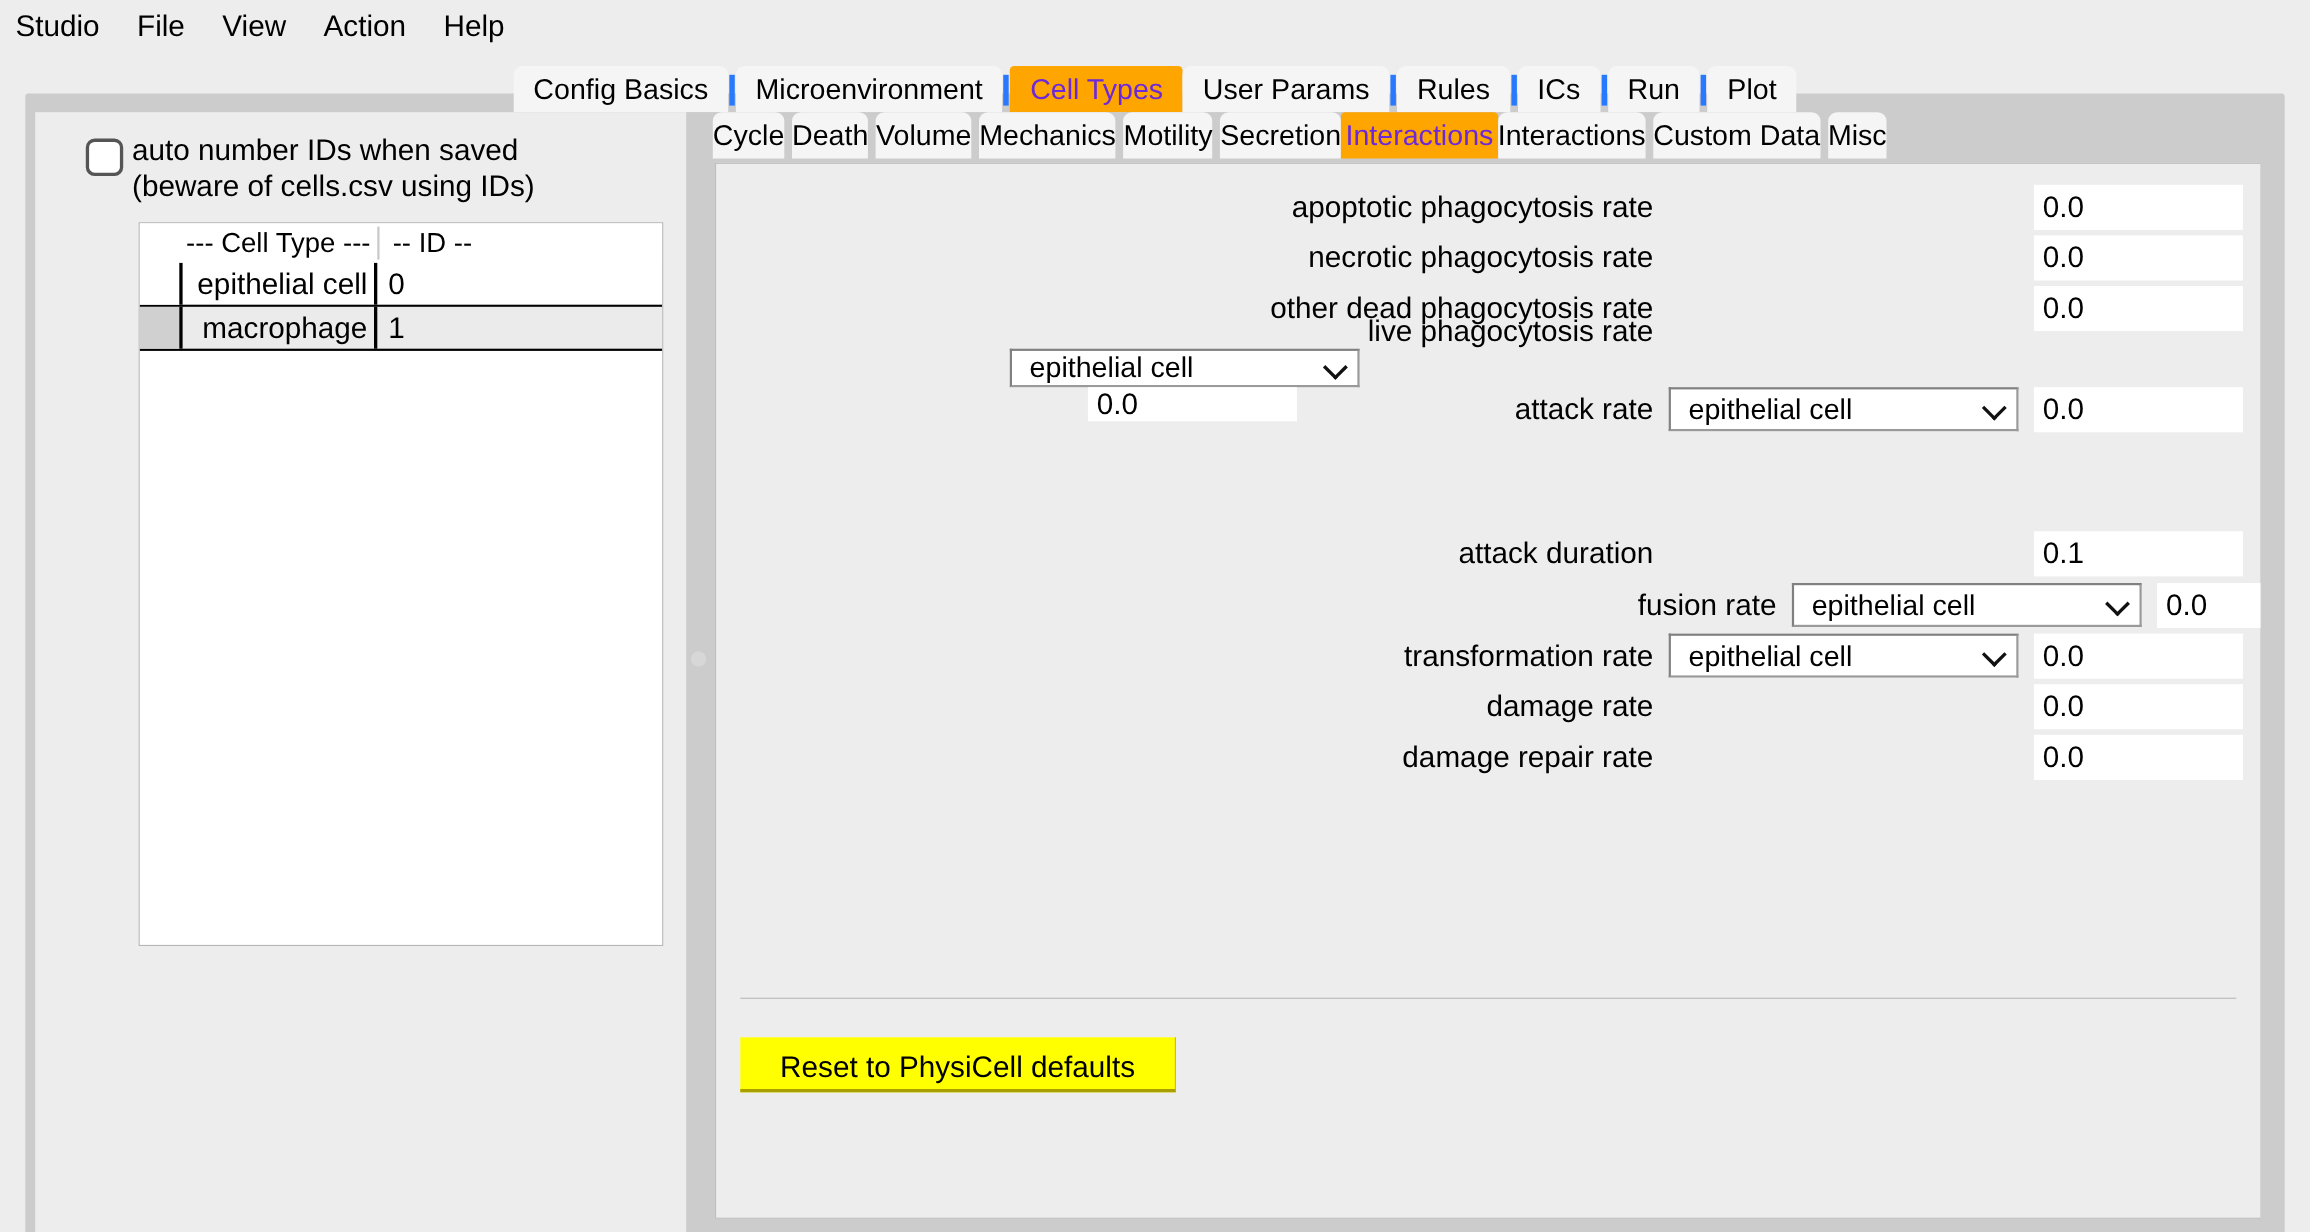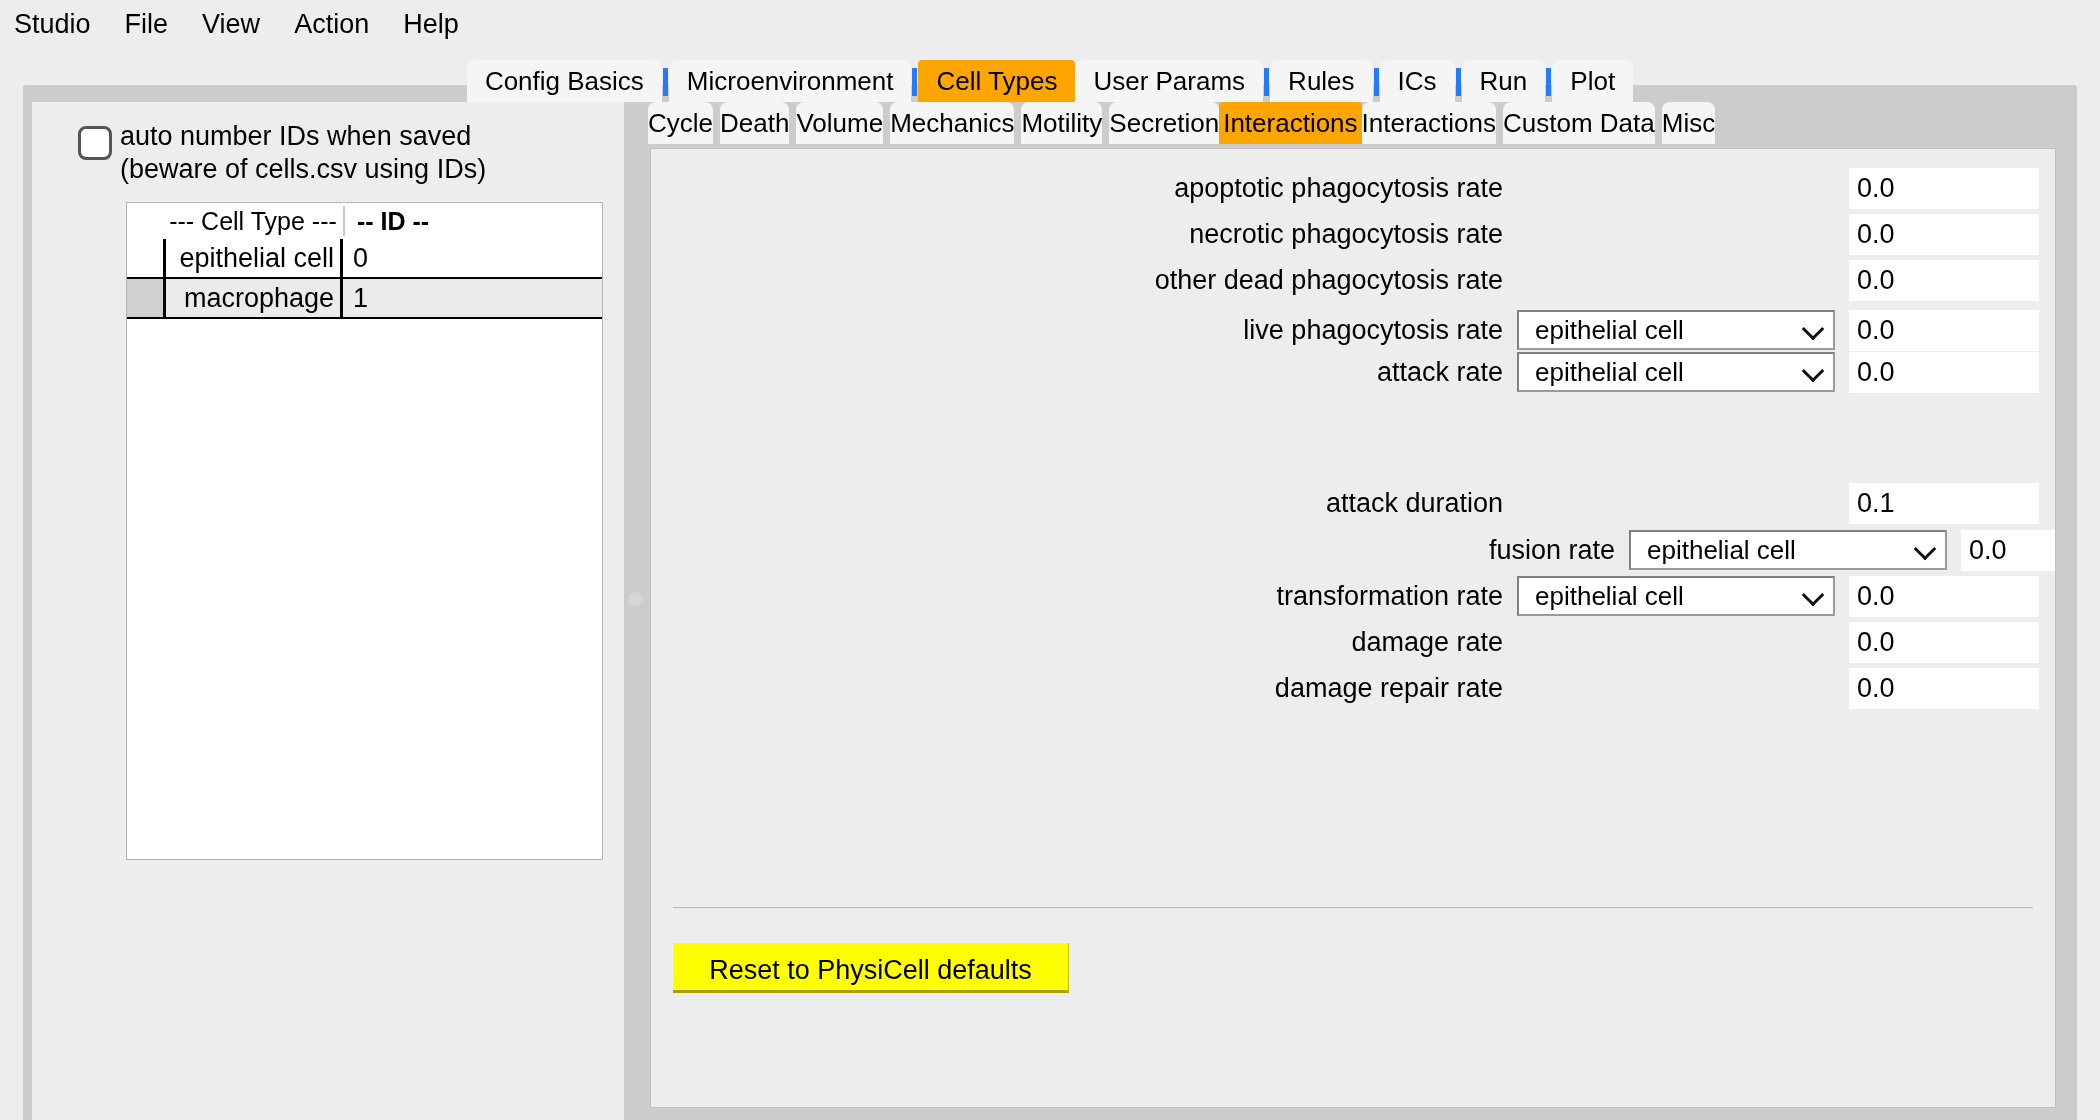--- a/index.html
+++ b/index.html
@@ -71,21 +71,21 @@
     align-items: center;
     padding: 0 18px;
     height: 42px;
     box-sizing: border-box;
     border-radius: 8px 8px 0 0;
     white-space: nowrap;
     cursor: default;
   }
   .tab.active {
     background: #ffa500;
-    color: #000000;
+    color: #6d28d9;
     border-radius: 4px 4px 0 0;
   }
   .tab-sep {
     width: 5px;
     background: #2979ff;
     margin: 8px 1px 6px 1px;
     flex: 0 0 auto;
   }
 
   
@@ -183,21 +183,20 @@
     white-space: nowrap;
     border-right: 2px solid #c8c8c8;
     height: 30px;
     line-height: 30px;
   }
   .ct-h-id {
     flex: 1 1 auto;
     font-size: 25px; color: #000;
     padding-left: 12px;
     white-space: nowrap;
-    font-weight: bold;
   }
   .ct-row {
     display: flex;
     height: 38px;
     align-items: stretch;
     border-bottom: 2px solid #000;
   }
   .ct-row:first-of-type { border-top: none; }
   .ct-row.selected { background: #ebebeb; }
   .ct-row.selected .ct-handle { background: #d0d0d0; }
@@ -438,21 +437,21 @@
 
         </div>
 
         <div class="param-row" style="left:0px; top:109px;">
           <div class="p-label" style="width:866px;">other dead phagocytosis rate</div>
           <div style="width:332px;"></div>
           <input class="p-input" type="text" value="0.0" style="">
 
         </div>
 
-        <div class="param-row" style="left:0px; top:159px;">
+        <div class="param-row" style="left:0px; top:137px;flex-direction:column;">
           <div class="p-label" style="width:866px;">live phagocytosis rate</div>
           <div class="p-select">
             <span>epithelial cell</span>
             <span class="chev"></span>
           </div>
           <input class="p-input" type="text" value="0.0" style="">
 
         </div>
 
         <div class="param-row" style="left:0px; top:201px;">

